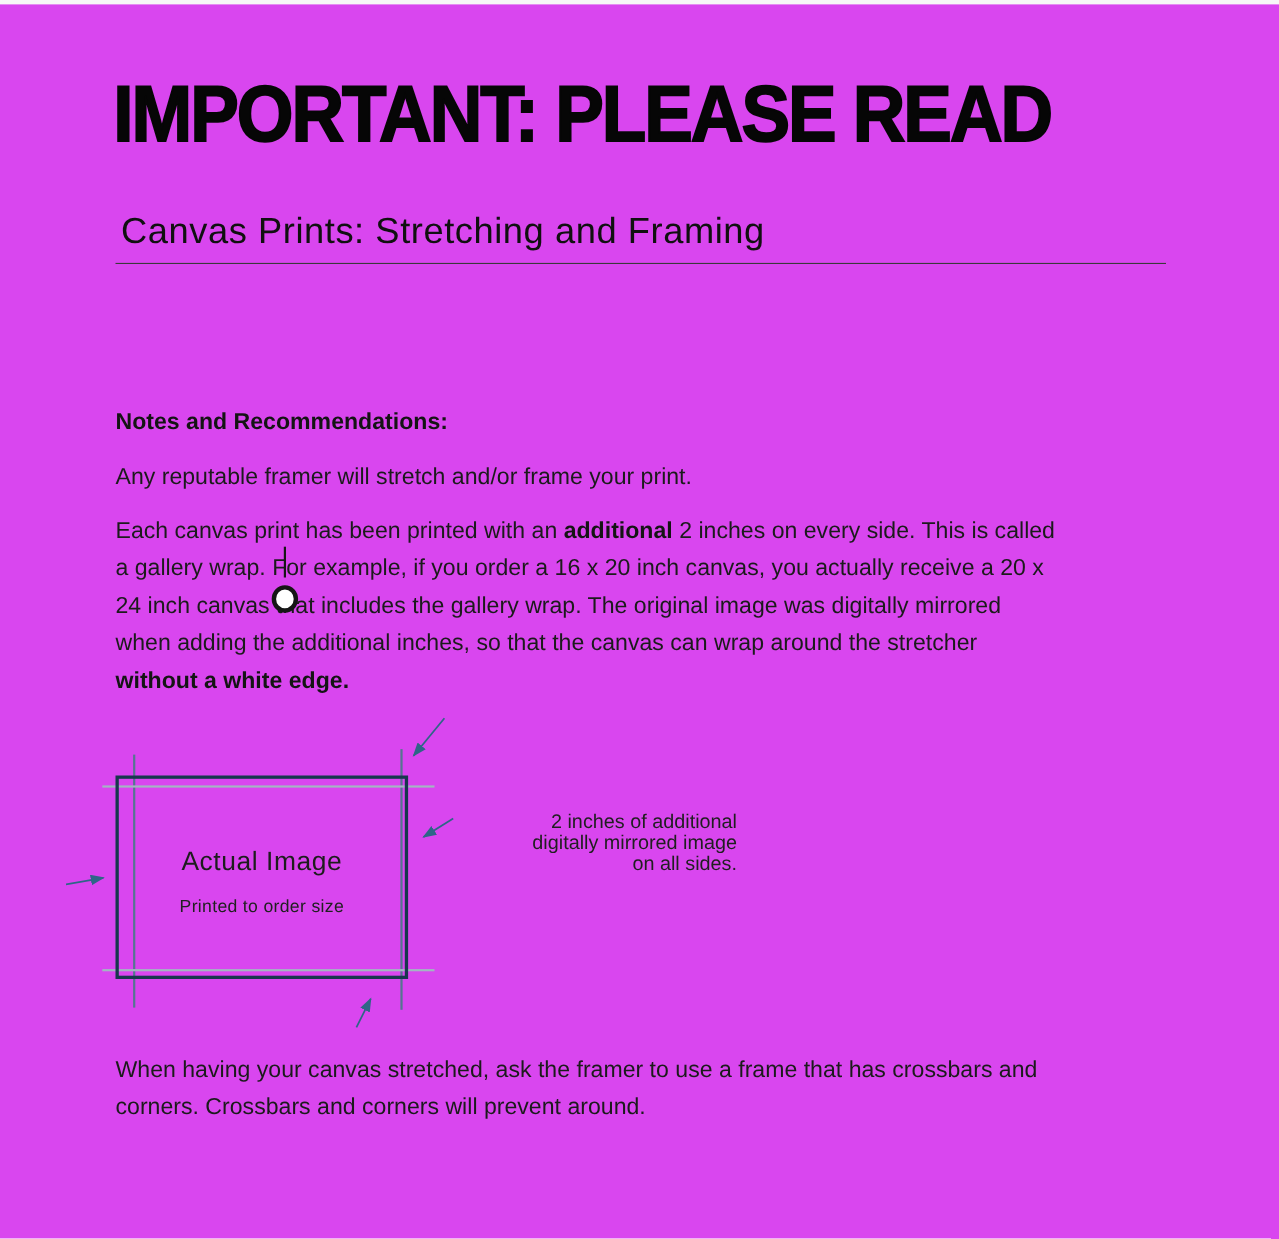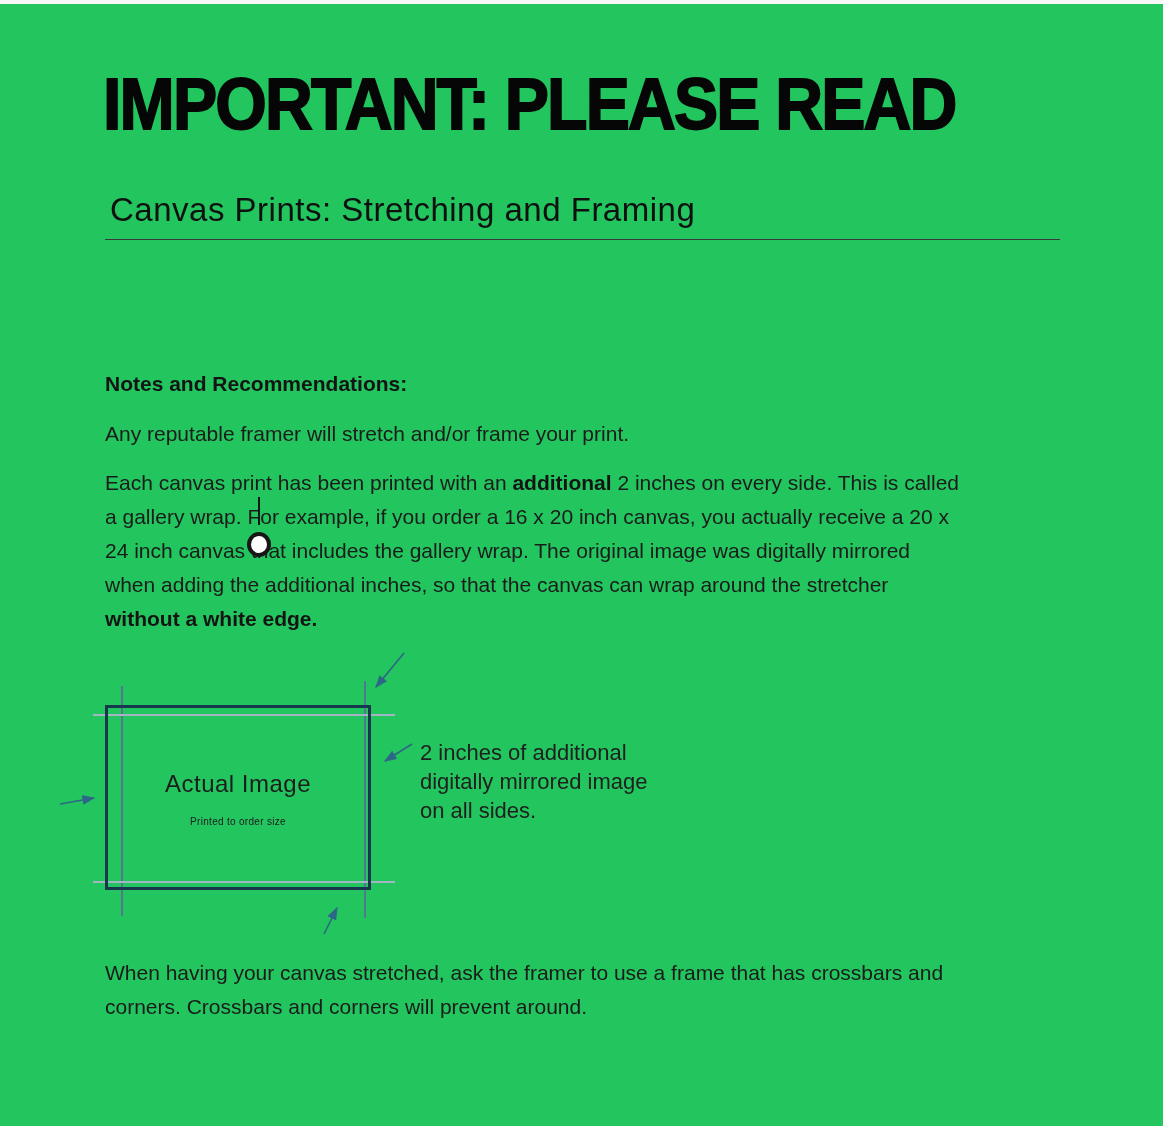--- a/index.html
+++ b/index.html
@@ -8,21 +8,21 @@
     --guide-horizontal:#a3b5c2;
     --arrow:#2e6687;
     --ink:#1c1c1c;
   }
   *{margin:0;padding:0;box-sizing:border-box;}
   html,body{background:#ffffff;}
   .page{
     position:relative;
     width:1163px;height:1126px;
     margin:0 auto;
-    background:#22c55e;
+    background:#d946ef;
     font-family:"Liberation Sans", sans-serif;
     color:var(--ink);
     overflow:hidden;
   }
   .top-strip{
     position:absolute;left:0;top:0;width:1163px;height:4px;
     background:#f7f7f7;
   }
   .title{
     position:absolute;left:103px;top:68px;
@@ -73,26 +73,27 @@
   .gv-left{left:61px;top:41px;height:230px;}
   .gv-right{left:304px;top:36px;height:237px;}
   .gh-top{left:33px;top:69px;width:302px;}
   .gh-bottom{left:33px;top:236px;width:302px;}
   .img-label{
     position:absolute;left:0;top:62px;width:100%;text-align:center;
     font-size:24px;color:#1d1d1d;letter-spacing:0.5px;
   }
   .size-label{
     position:absolute;left:0;top:108px;width:100%;text-align:center;
-    font-size:10px;color:#202020;letter-spacing:0.3px;
+    font-size:16px;color:#202020;letter-spacing:0.3px;
   }
   .annotation{
     position:absolute;left:360px;top:93px;width:250px;
-    font-size:22px;line-height:29px;color:#1f1f1f;
+    font-size:18px;line-height:19px;color:#1f1f1f;
     white-space:pre-line;
+    text-align:right;
   }
   .arrow-layer{position:absolute;left:0;top:0;pointer-events:none;}
 </style>
 </head>
 <body>
 
 <div class="page">
   <div class="top-strip"></div>
 
   <h1 class="title">IMPORTANT: PLEASE READ</h1>

